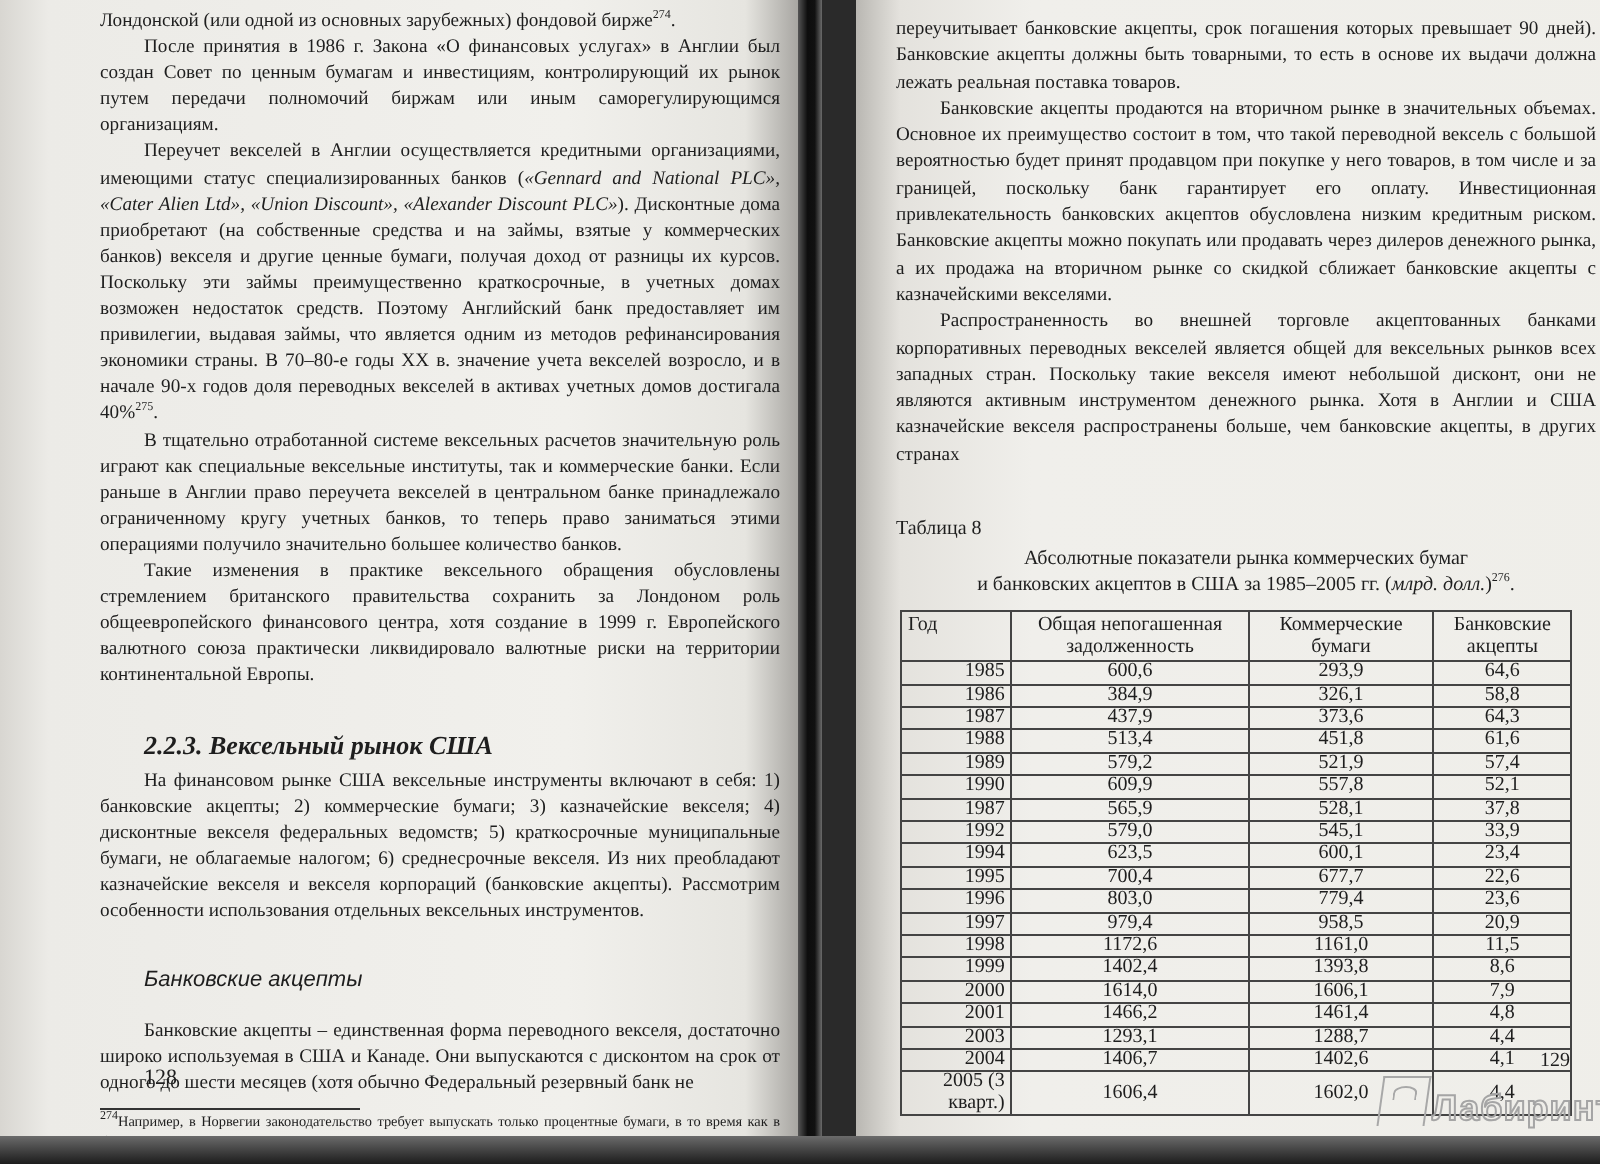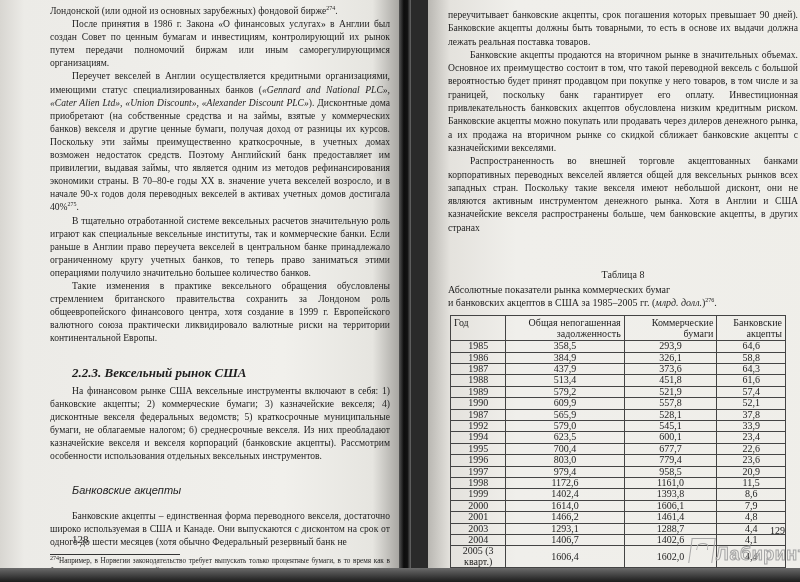--- a/index.html
+++ b/index.html
@@ -49,31 +49,31 @@
     margin: 22px 0 4px 22px;
   }
   .sub-title {
     font-style: italic; font-family: "Liberation Sans", sans-serif; font-size: 11px;
     margin: 22px 0 12px 22px;
   }
   .fn-rule { border-top: 0.7px solid #333; width: 130px; margin: 6px 0 2px 0; }
   .footnotes { font-size: 7.2px; line-height: 9.4px; text-align: justify; }
   .page-num-left { position: absolute; left: 44px; top: 533px; font-size: 11px; margin-left: 28px; }
   .page-num-right { position: absolute; left: 342px; top: 525px; font-size: 10px; }
-  .tbl-label { text-align: center; margin-top: 34px; font-size: 10px; }
-  .tbl-caption { font-size: 10px; line-height: 13px; margin-top: 2px; }
+  .tbl-label { text-align: left; margin-top: 24px; font-size: 10px; }
+  .tbl-caption { text-align: center; font-size: 10px; line-height: 13px; margin-top: 2px; }
   table.data {
     border-collapse: collapse; width: 336px; margin: 6px 0 0 2px;
     font-size: 10px; line-height: 10.4px;
   }
   table.data th, table.data td { border: 0.8px solid #444; padding: 0 3px; }
-  table.data th { font-weight: normal; text-align: right; vertical-align: top; padding-top: 2px; padding-bottom: 1px; }
+  table.data th { font-weight: normal; text-align: center; vertical-align: top; padding-top: 2px; padding-bottom: 1px; }
   table.data th:first-child { text-align: left; }
   table.data td { text-align: center; }
-  table.data td:first-child { text-align: center; width: 52px; }
+  table.data td:first-child { text-align: right; width: 52px; }
   .logo {
     position: absolute; left: 262px; top: 540px; width: 120px; height: 28px;
     color: #bdbdbd; font-family: "Liberation Sans", sans-serif; font-size: 18px;
     letter-spacing: 0.5px;
   }
   .logo .mark {
     display: inline-block; width: 22px; height: 24px; border: 1.5px solid #a8a8a8;
     border-bottom: none; transform: skewX(-8deg); vertical-align: bottom; margin-right: 2px;
     position: relative; top: -2px;
   }
@@ -130,21 +130,21 @@
           <tr>
             <th>Год</th>
             <th style="width:120px">Общая непогашенная задолженность</th>
             <th style="width:90px">Коммерческие бумаги</th>
             <th style="width:64px">Банковские акцепты</th>
           </tr>
         </thead>
         <tbody id="tbody">
             <tr>
               <td>1985</td>
-              <td>358,5</td>
+              <td>600,6</td>
               <td>293,9</td>
               <td>64,6</td>
             </tr>
             <tr>
               <td>1986</td>
               <td>384,9</td>
               <td>326,1</td>
               <td>58,8</td>
             </tr>
             <tr>

